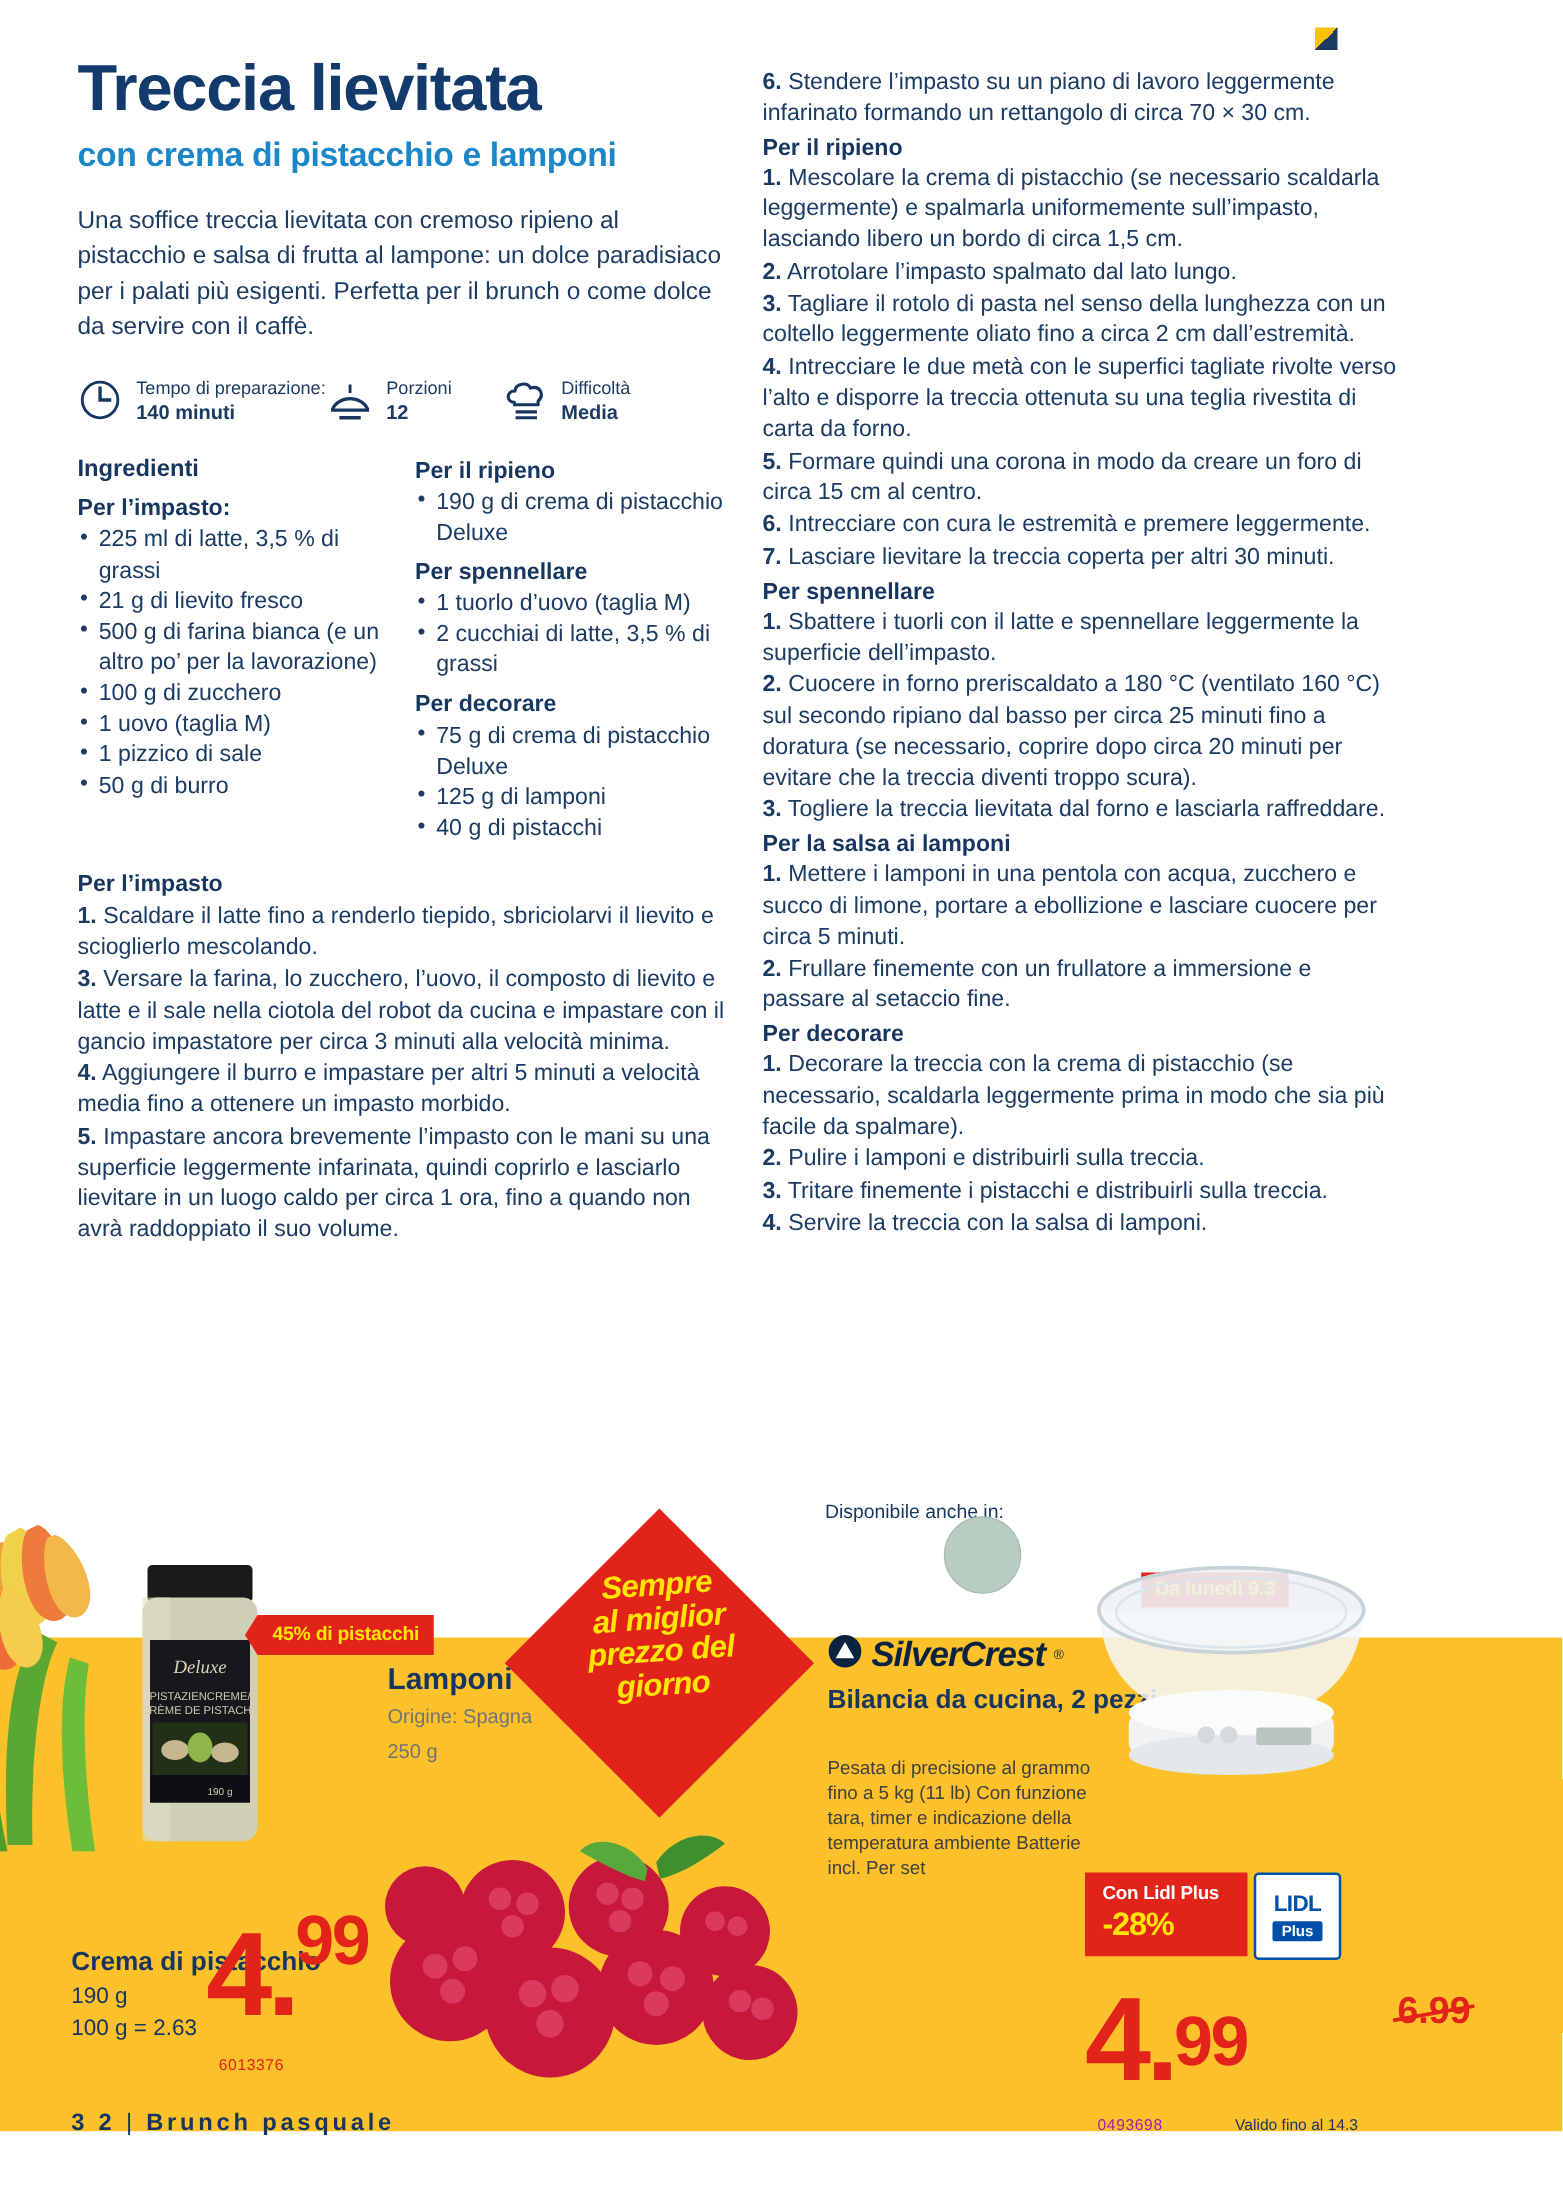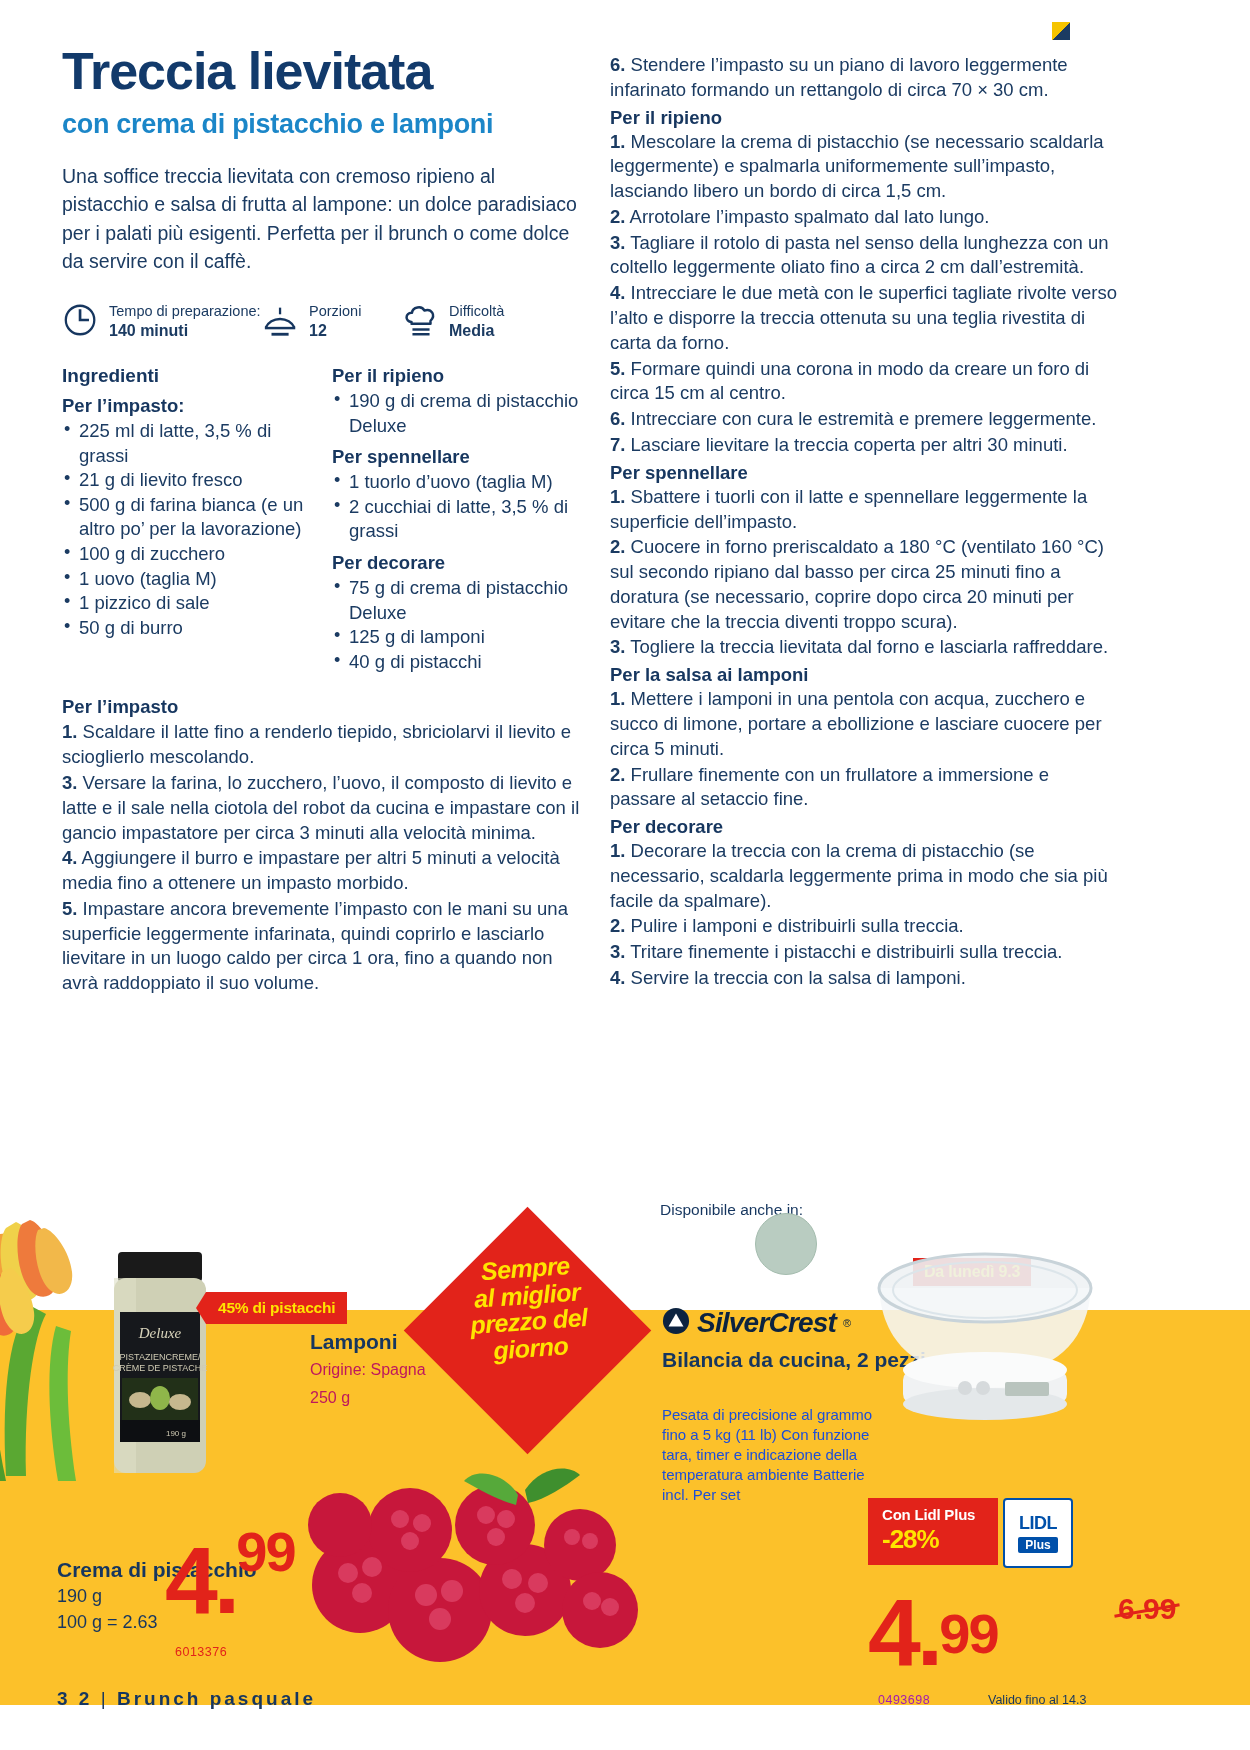--- a/index.html
+++ b/index.html
@@ -93,22 +93,22 @@
   .crema-label { position:absolute; left:57px; top:1558px; }
   .crema-label .nm { font-size:21px; font-weight:bold; color:#16365f; line-height:1.15; }
   .crema-label .sz { font-size:18px; color:#16365f; line-height:1.25; margin-top:3px;}
 
   .price-big { position:absolute; left:165px; top:1540px; color:#e2231a; font-weight:bold; }
   .price-big .euros { font-size:95px; line-height:0.85; letter-spacing:-4px; }
   .price-big .cents { font-size:56px; line-height:0.85; letter-spacing:-2px; vertical-align:top; position:relative; top:-12px;}
   .artnum { position:absolute; left:175px; top:1645px; font-size:12.5px; color:#e2231a; letter-spacing:0.5px;}
 
   .lamponi-label { position:absolute; left:310px; top:1330px; }
-  .lamponi-label .nm { font-size:21px; font-weight:bold; color:#16365f; }
-  .lamponi-label .sub { font-size:16px; color:#be185d; line-height:1.5; margin-top:4px;}
+  .lamponi-label .nm { font-size:24px; font-weight:bold; color:#16365f; }
+  .lamponi-label .sub { font-size:16px; color:#737373; line-height:1.5; margin-top:4px;}
 
   .diamond {
     position:absolute; left:440px; top:1243px; width:175px; height:175px;
     background:#e2231a; transform:rotate(45deg);
   }
   .diamond-text {
     position:absolute; left:443px; top:1255px; width:170px;
     text-align:center; color:#ffe400; font-weight:bold;
     font-size:25px; line-height:1.06; font-style:italic; letter-spacing:-0.5px;
     transform:rotate(-4deg);
@@ -122,21 +122,21 @@
     background:#b9ccc1; border:1px solid #a4bcae;
   }
   .dal-lunedi {
     position:absolute; left:913px; top:1258px; background:#e2231a; color:#ffe400;
     font-weight:bold; font-size:16px; padding:5px 11px; letter-spacing:-0.2px;
   }
   .sc-logo { position:absolute; left:662px; top:1307px; display:flex; align-items:center; gap:7px;}
   .sc-logo .sc-name { font-size:28px; font-weight:bold; color:#0c2340; font-style:italic; letter-spacing:-0.8px;}
   .sc-logo .sc-reg { font-size:11px; color:#0c2340; vertical-align:super; }
   .sc-title { position:absolute; left:662px; top:1347px; font-size:21px; font-weight:bold; color:#16365f; line-height:1.2;}
-  .sc-desc { position:absolute; left:662px; top:1405px; font-size:15px; color:#1d4ed8; line-height:1.33; width:220px;}
+  .sc-desc { position:absolute; left:662px; top:1405px; font-size:15px; color:#404040; line-height:1.33; width:220px;}
 
   .scale-img { position:absolute; left:865px; top:1200px; width:235px; height:230px; }
 
   .lidlplus-badge {
     position:absolute; left:868px; top:1498px; background:#e2231a; color:#fff;
     padding:8px 14px 10px 14px; width:130px;
   }
   .lidlplus-badge .l1 { font-size:15px; font-weight:bold; color:#fff; letter-spacing:-0.2px;}
   .lidlplus-badge .l2 { font-size:26px; font-weight:bold; color:#ffe400; letter-spacing:-1px; margin-top:1px;}
   .lidl-logo-box {

